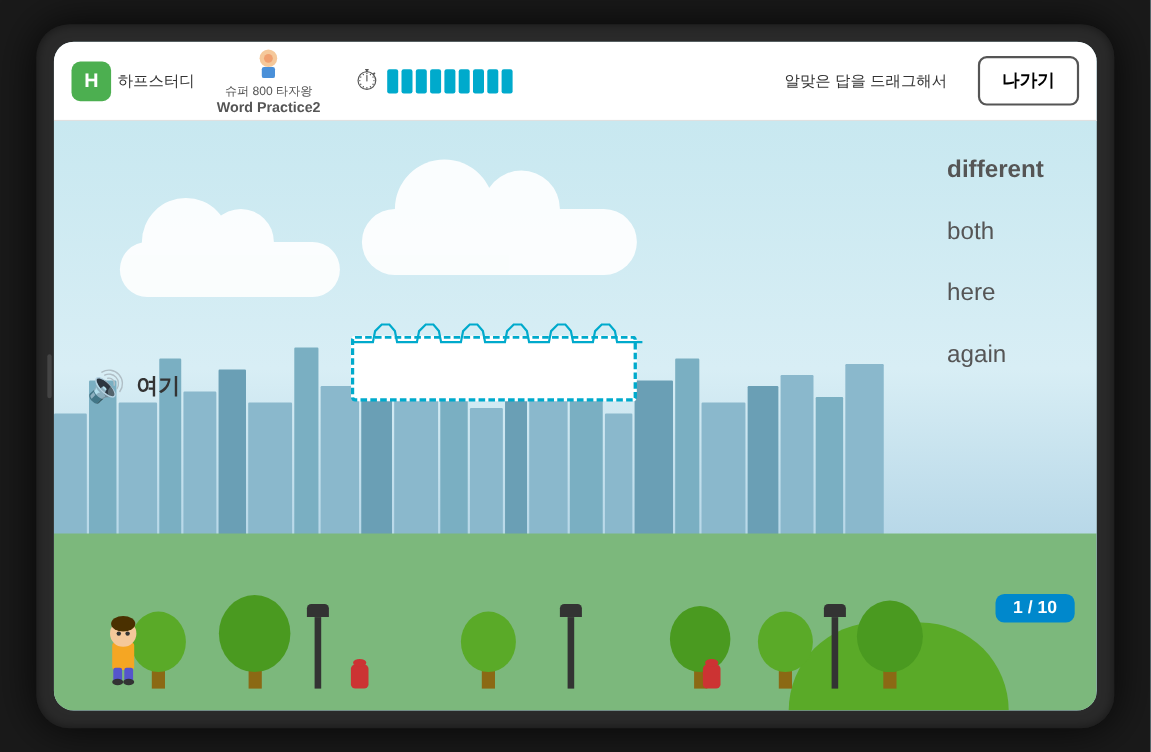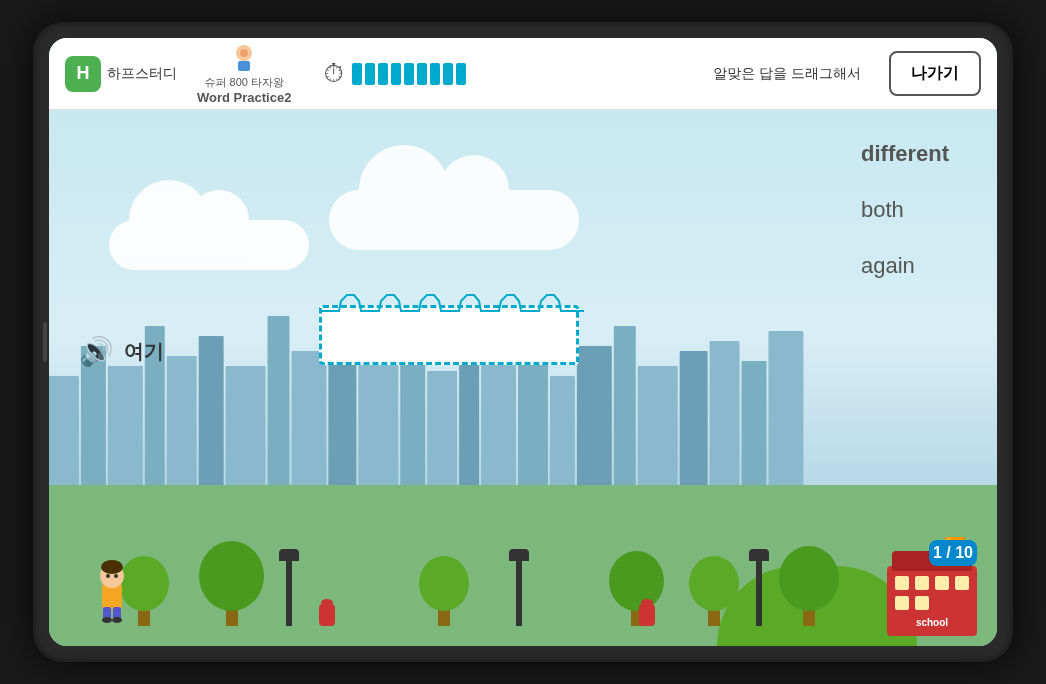--- a/index.html
+++ b/index.html
@@ -349,21 +349,21 @@
     }
 
     
     .progress-counter {
       position: absolute;
       bottom: 80px;
       right: 20px;
       background: #0088cc;
       color: white;
       border-radius: 8px;
-      padding: 4px 4px;
+      padding: 4px 16px;
       font-size: 16px;
       font-weight: bold;
       z-index: 10;
       margin-top: 35px;
     }
 
     
     .signal-icon {
       position: absolute;
       top: -30px;
@@ -496,20 +496,21 @@
       <div class="drop-zone">
 
         <svg style="position:absolute;top:-15px;left:-3px;width:270px;height:20px;" viewBox="0 0 270 20">
           <path d="M0,18 L20,18 L22,8 L28,2 L35,2 L40,8 L42,18 L60,18 L62,8 L68,2 L75,2 L80,8 L82,18 L100,18 L102,8 L108,2 L115,2 L120,8 L122,18 L140,18 L142,8 L148,2 L155,2 L160,8 L162,18 L180,18 L182,8 L188,2 L195,2 L200,8 L202,18 L220,18 L222,8 L228,2 L235,2 L240,8 L242,18 L265,18" stroke="#00aacc" stroke-width="2" fill="none" stroke-dasharray="none"></path>
         </svg>
       </div>
 
       <div class="word-options">
         <span class="word-option" style="font-size:22px;color:#555;">different</span>
         <span class="word-option" style="font-size:22px;color:#555;">both</span>
+        <span class="word-option" style="font-size:22px;color:#555;">here</span>
         <span class="word-option" style="font-size:22px;color:#555;">again</span>
       </div>
 
       <div class="tree" style="left:70px;">
         <div class="tree-crown" style="background:#5aaa28;"></div>
         <div class="tree-trunk"></div>
       </div>
 
       <div class="tree" style="left:150px;">
         <div class="tree-crown" style="background:#4a9a20;width:65px;height:70px;"></div>
@@ -563,31 +564,18 @@
         <circle cx="21" cy="22" r="2" fill="#333"></circle>
         <circle cx="29" cy="22" r="2" fill="#333"></circle>
 
         <rect x="16" y="53" width="8" height="14" rx="2" fill="#5555cc"></rect>
         <rect x="26" y="53" width="8" height="14" rx="2" fill="#5555cc"></rect>
 
         <ellipse cx="20" cy="66" rx="5" ry="3" fill="#333"></ellipse>
         <ellipse cx="30" cy="66" rx="5" ry="3" fill="#333"></ellipse>
       </svg>
 
-      <div class="school">
-        <div class="school-roof"></div>
-        <div class="school-windows">
-          <div class="school-window"></div>
-          <div class="school-window"></div>
-          <div class="school-window"></div>
-          <div class="school-window"></div>
-          <div class="school-window"></div>
-          <div class="school-window"></div>
-        </div>
-        <div class="school-label">school</div>
-        <div class="signal-icon">📶</div>
-      </div>
 
       <div class="progress-counter">1 / 10</div>
 
     </div>
   </div>
 </div>
 
 </body></html>

